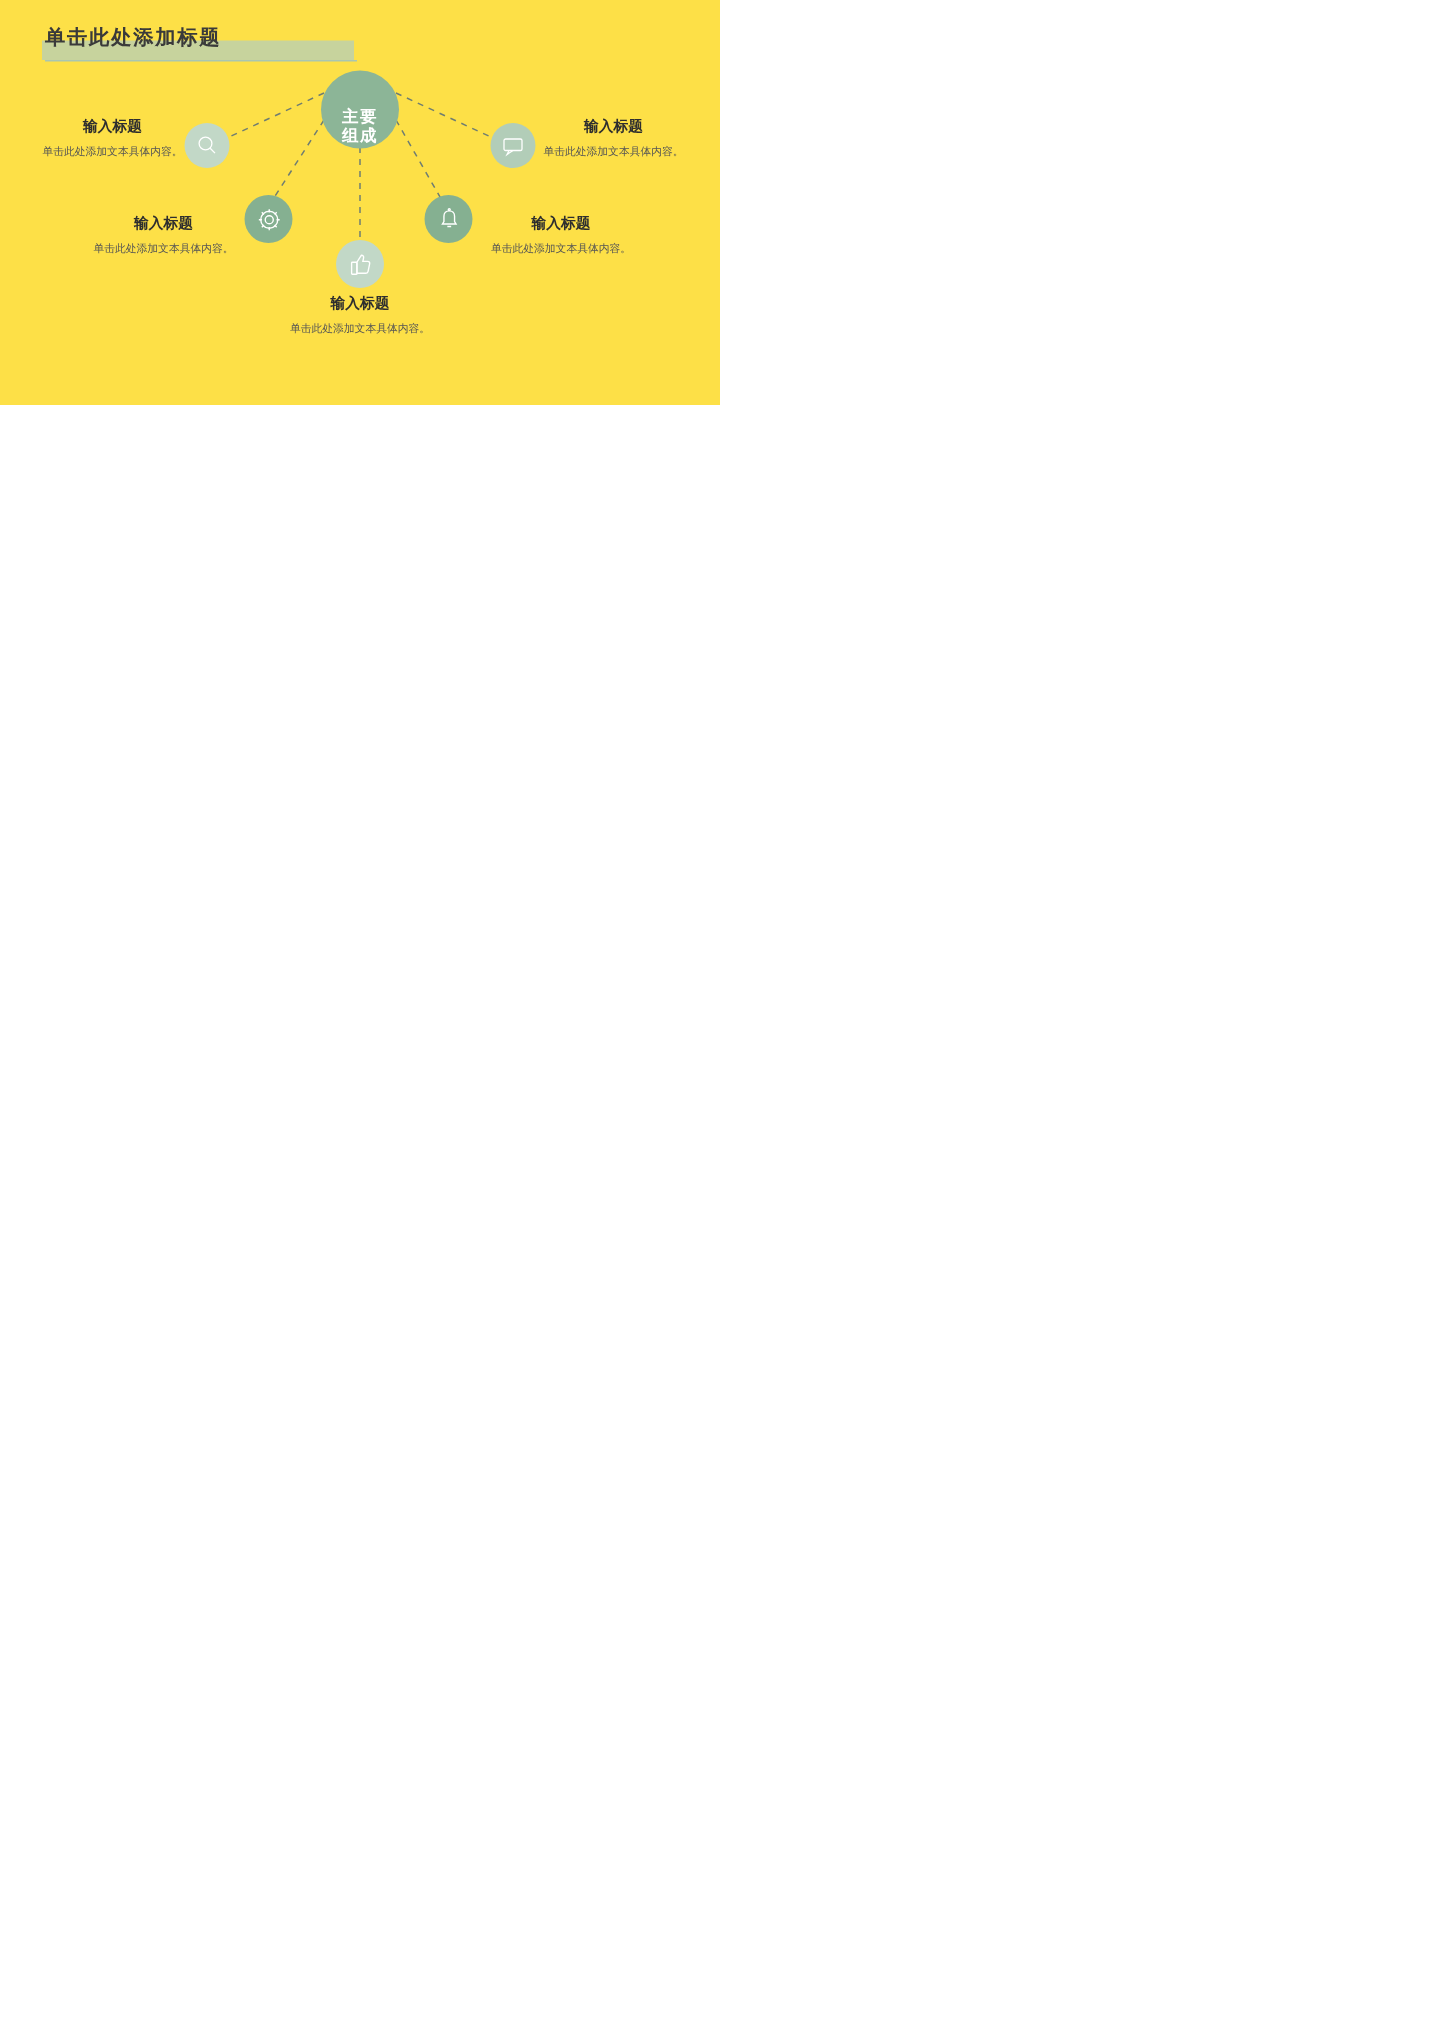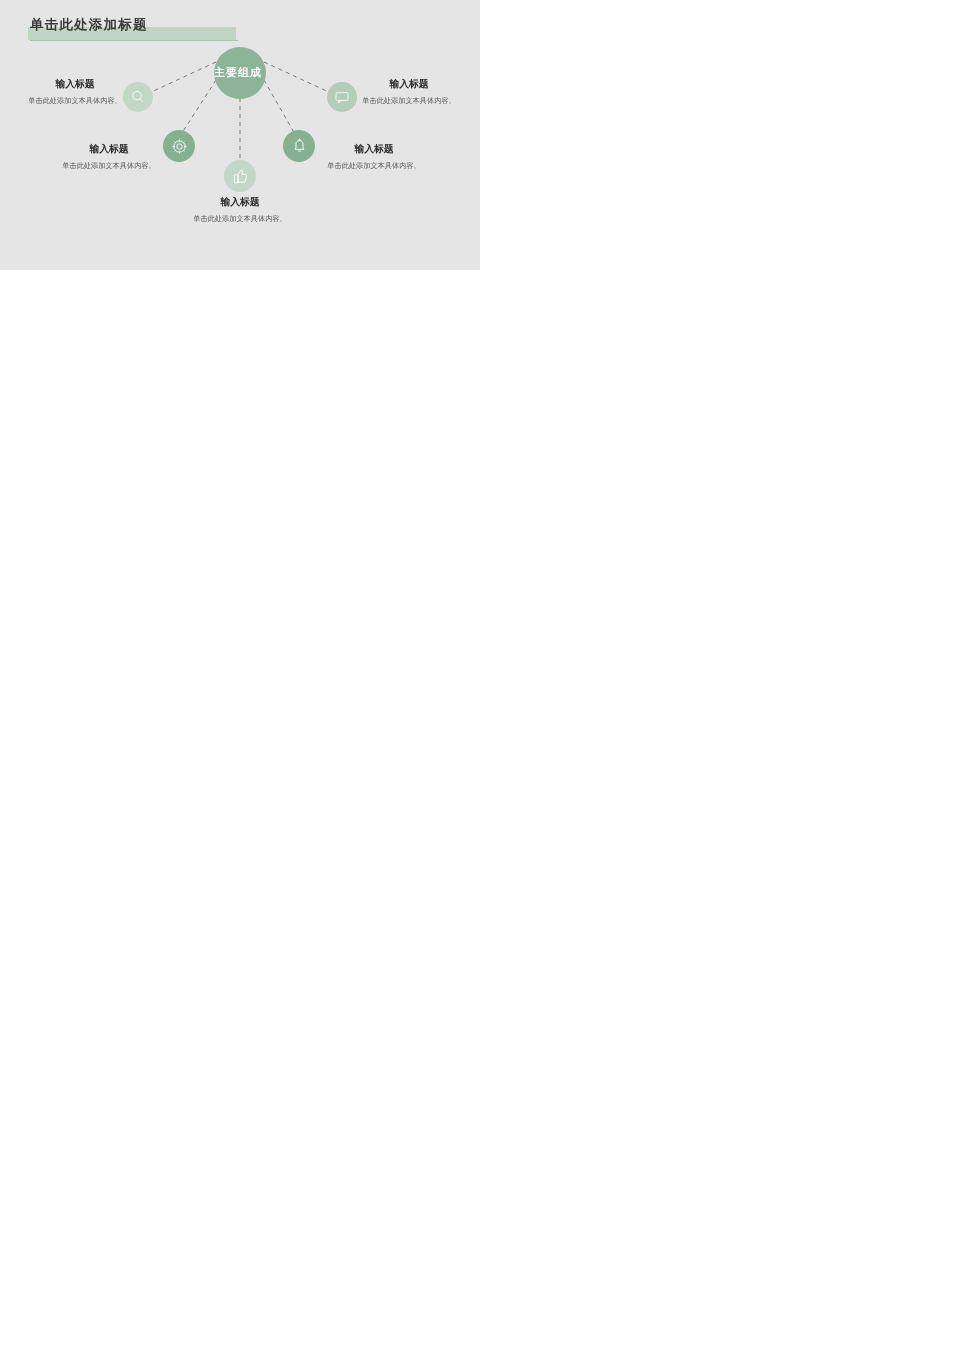--- a/index.html
+++ b/index.html
@@ -11,21 +11,21 @@
     overflow: hidden;
   }
   .deck {
     position: relative;
     width: 960px; height: 1352px;
     background: #ffffff;
   }
   .slide {
     position: absolute;
     width: 480px; height: 270px;
-    background: #e5e5e5;
+    background: #fde047;
     overflow: hidden;
   }
   
   #s1 { left: 0;   top: 0; }
   #s2 { left: 480; top: 0; }
   #s3 { left: 0;   top: 278; }
   #s4 { left: 480; top: 278; }
   #s5 { left: 0;   top: 553; }
   #s6 { left: 480; top: 553; }
   #s7 { left: 0;   top: 818; }
@@ -209,21 +209,21 @@
     display:flex;align-items:center;justify-content:center;
   }
   .cbox { position:absolute; width:102px; border:1px solid #cddbd0; background:#fff; }
   .cbox .hd { background:#a7c7ae; color:#fff; font-size:10px; font-weight:bold; text-align:center; padding:5px 0; }
   .cbox .bd { font-size:7.6px; color:#4d4d4d; line-height:1.7; padding:7px 9px 9px; }
 
   
   .mcore {
     position:absolute; width:52px;height:52px;border-radius:50%;
     background:#8cb597; color:#fff; font-size:11px; font-weight:bold;
-    display:flex; flex-direction:row; align-items:center; justify-content:flex-start;
+    display:flex; flex-direction:column; align-items:center; justify-content:flex-end;
     line-height:1.25; letter-spacing:1px;
   }
   .mnode { position:absolute; border-radius:50%; display:flex; align-items:center; justify-content:center; }
   .mlabel { position:absolute; width:122px; text-align:center; }
   .mlabel h4 { font-size:9.8px; font-weight:bold; color:#2e2e2e; }
   .mlabel p  { font-size:7.2px; color:#555; margin-top:4px; line-height:1.55; }
   svg.ov { position:absolute; left:0; top:0; width:480px; height:270px; overflow:visible; pointer-events:none;}
 </style>
 </head>
 <body>

